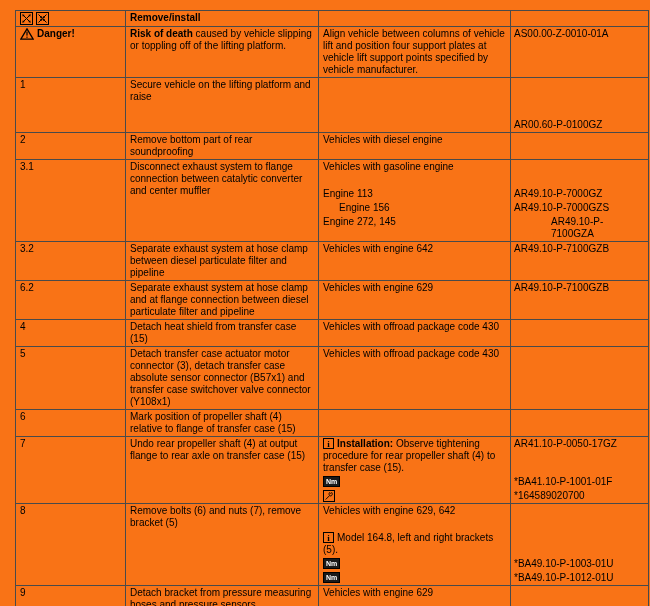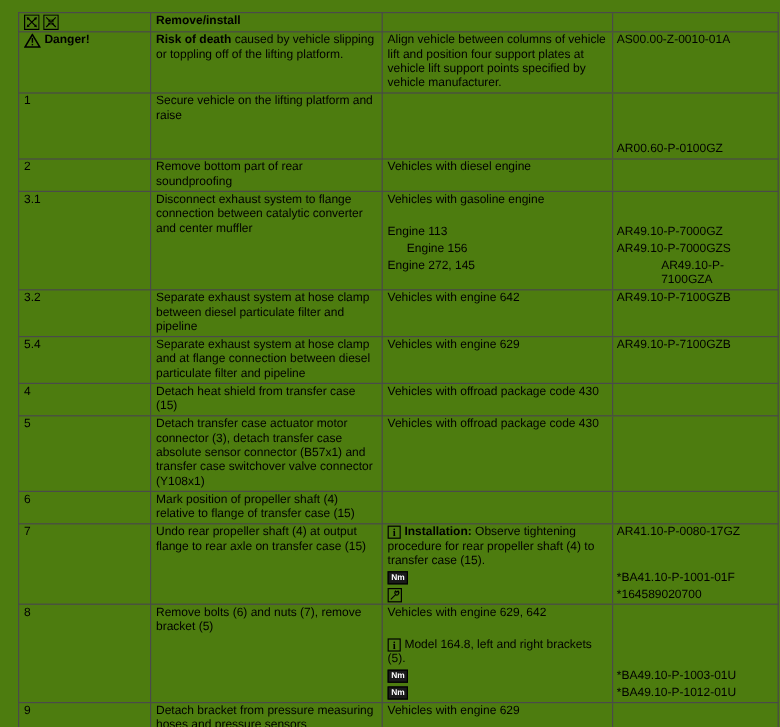--- a/index.html
+++ b/index.html
@@ -1,19 +1,19 @@
 <!DOCTYPE html>
 <html><head>
 <meta charset="utf-8">
 <style>
   * { box-sizing: border-box; }
   html,body { margin:0; padding:0; background:#ffffff; }
   .page {
     width:650px; height:606px; overflow:hidden;
-    padding:10px 0 0 15px; background:#4d7c0f;
+    padding:10px 0 0 15px; background:#f97316;
     font-family:"Liberation Sans", sans-serif; color:#000;
   }
   table.proc {
     border-collapse:collapse; table-layout:fixed; width:633px;
     font-size:10px; line-height:12px; color:#000;
   }
   td {
     border:1px solid #4a4a4a; vertical-align:top; padding:1px 4px;
     overflow:hidden; word-wrap:break-word;
   }
@@ -138,21 +138,21 @@
           <td>Separate exhaust system at hose clamp between diesel particulate filter and pipeline</td>
           <td colspan="2" class="c34">
             <div class="divider"></div>
             <div class="sub">
               <div class="g3" style="grid-area: 1 / 1;"><span>Vehicles with engine 642</span></div>
               <div class="g4" style="grid-area: 1 / 2;">AR49.10-P-7100GZB</div>
             </div>
           </td>
         </tr>
         <tr>
-          <td class="step-cell"><span class="num">5.4</span></td>
+          <td class="step-cell"><span class="num">6.2</span></td>
           <td>Separate exhaust system at hose clamp and at flange connection between diesel particulate filter and pipeline</td>
           <td colspan="2" class="c34">
             <div class="divider"></div>
             <div class="sub">
               <div class="g3" style="grid-area: 1 / 1;"><span>Vehicles with engine 629</span></div>
               <div class="g4" style="grid-area: 1 / 2;">AR49.10-P-7100GZB</div>
             </div>
           </td>
         </tr>
         <tr>
@@ -188,21 +188,21 @@
             </div>
           </td>
         </tr>
         <tr style="height: 66px;">
           <td class="step-cell"><span class="num">7</span></td>
           <td>Undo rear propeller shaft (4) at output flange to rear axle on transfer case (15)</td>
           <td colspan="2" class="c34">
             <div class="divider"></div>
             <div class="sub">
               <div class="g3" style="grid-area: 1 / 1;"><span class="info-box">i</span><b>Installation:</b><span> Observe tightening procedure for rear propeller shaft (4) to transfer case (15).</span></div>
-              <div class="g4" style="grid-area: 1 / 2;">AR41.10-P-0080-17GZ</div>
+              <div class="g4" style="grid-area: 1 / 2;">AR41.10-P-0050-17GZ</div>
               <div class="g3" style="grid-area: 2 / 1;"><span class="nm-box">Nm</span></div>
               <div class="g4" style="grid-area: 2 / 2;">*BA41.10-P-1001-01F</div>
               <div class="g3" style="grid-area: 3 / 1;"><span class="tool-box"><svg width="10" height="10" viewBox="0 0 12 12">
                     <path d="M2 10.2 L6.8 5.4 M6.8 5.4 C5.8 4.4 5.8 2.8 6.8 1.8 L8 3 L9.2 1.8 C10.2 2.8 10.2 4.4 9.2 5.4 C8.5 6.1 7.5 6.1 6.8 5.4" fill="none" stroke="#000" stroke-width="1.1"></path>
                   </svg></span></div>
               <div class="g4" style="grid-area: 3 / 2;">*164589020700</div>
             </div>
           </td>
         </tr>
         <tr style="height: 68px;">

